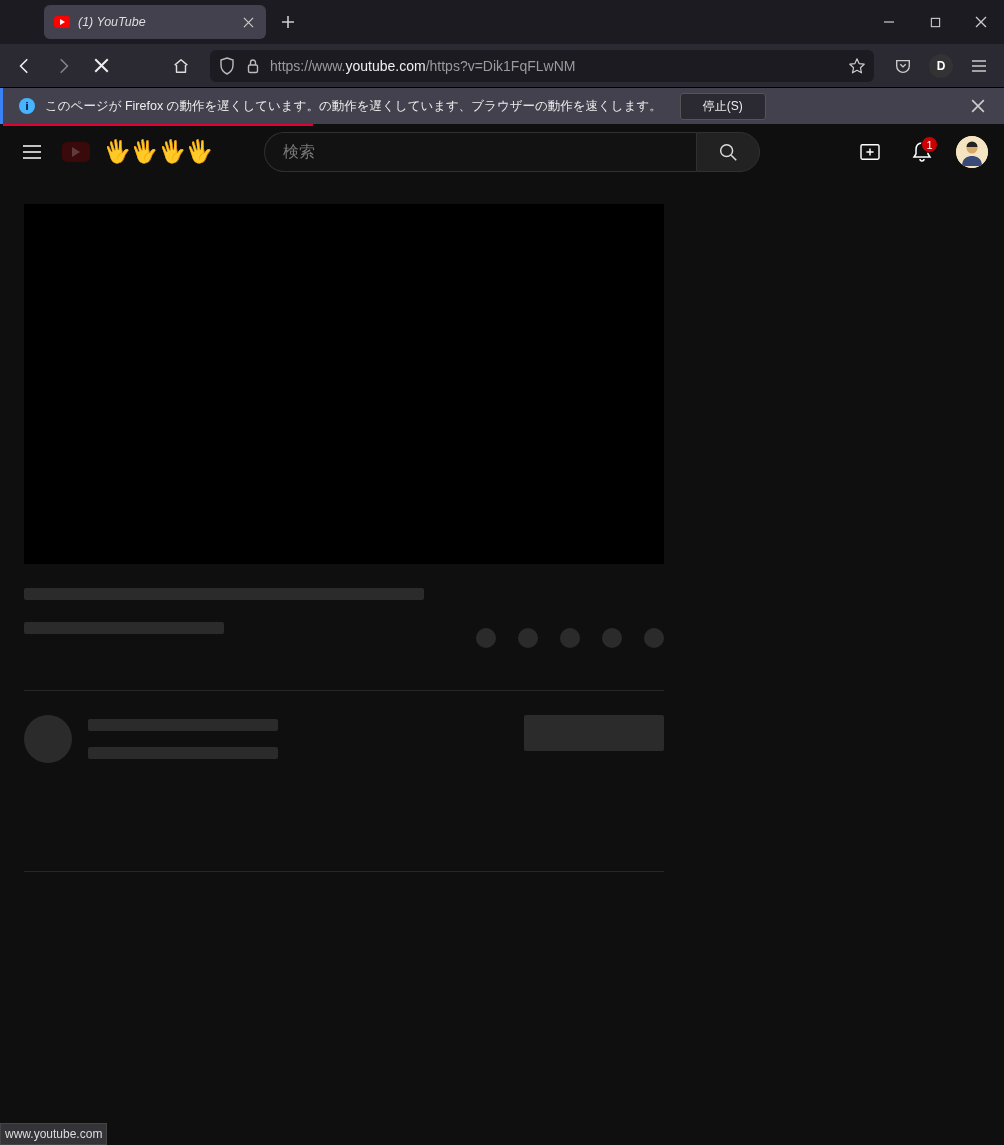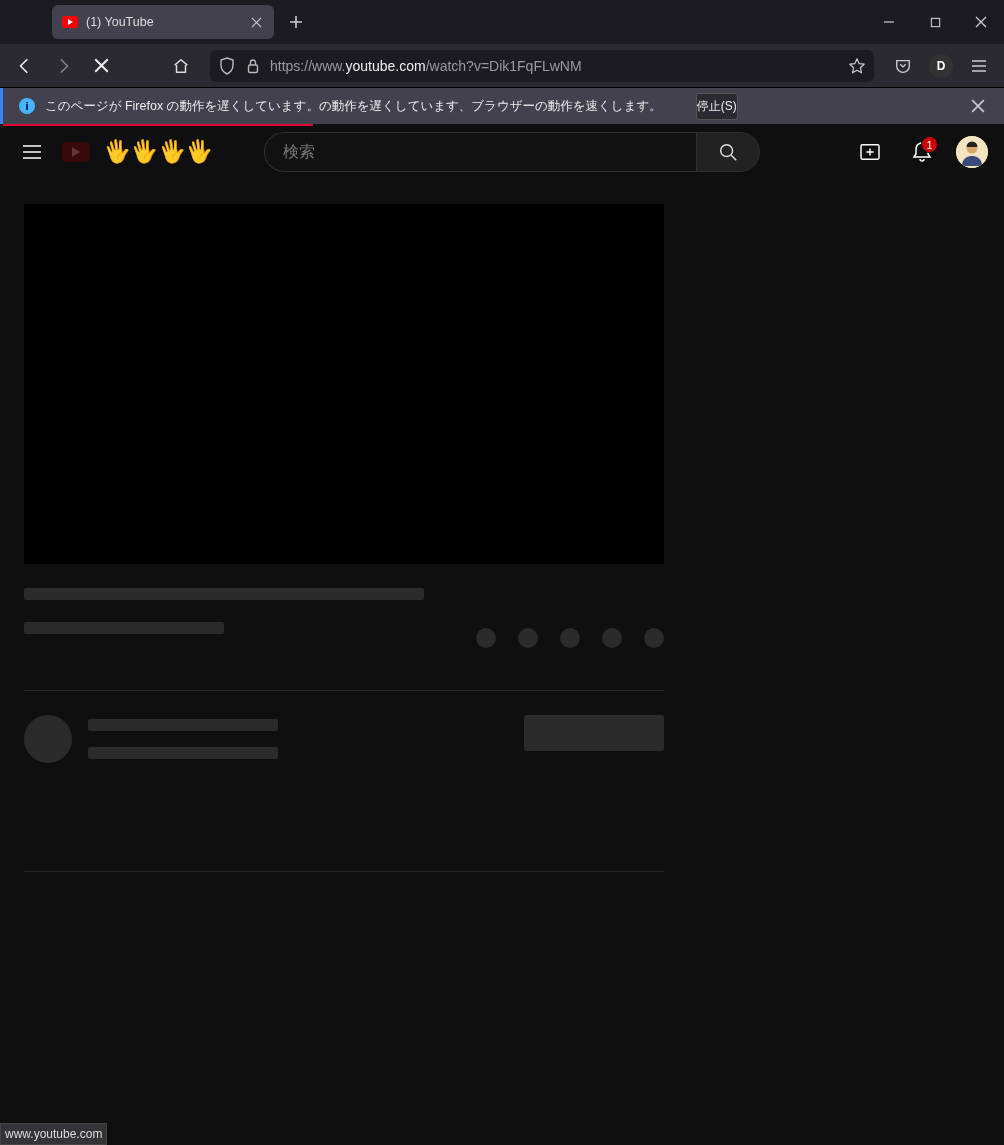--- a/index.html
+++ b/index.html
@@ -1,20 +1,20 @@
 <!DOCTYPE html>
 <html><head>
 <meta charset="utf-8">
 <style>
   * { box-sizing: border-box; margin: 0; padding: 0; font-family: "Segoe UI", Arial, sans-serif; }
   body { width: 1004px; height: 1145px; background: #0f0f0f; overflow: hidden; position: relative; }
 
   
   .titlebar { height: 44px; background: #1c1b22; display: flex; align-items: stretch; }
-  .tabstrip { display: flex; align-items: center; padding-left: 16px; gap: 0; flex: 1; }
+  .tabstrip { display: flex; align-items: center; padding-left: 8px; gap: 0; flex: 1; font-style: italic; }
   .tab-pad { width: 36px; height: 100%; }
   .tab { height: 34px; min-width: 222px; background: #42414d; border-radius: 6px; display: flex; align-items: center; padding: 0 10px; gap: 8px; color: #ddd; font-size: 12.5px; }
   .tab .favicon { width: 16px; height: 16px; display: flex; align-items: center; justify-content: center; }
   .yt-fav { width:16px; height:12px; background:#f00; border-radius:3px; position:relative; }
   .yt-fav::after { content:""; position:absolute; left:5.5px; top:2.5px; border-left:5px solid #fff; border-top:3.5px solid transparent; border-bottom:3.5px solid transparent; }
   .tab .title { flex:1; white-space:nowrap; overflow:hidden; text-overflow:ellipsis; }
   .tab .close { width:16px; height:16px; display:flex; align-items:center; justify-content:center; border-radius:3px; }
   .newtab-btn { width:32px; height:28px; display:flex; align-items:center; justify-content:center; color:#ccc; margin-left:6px; cursor:pointer; }
   .wincontrols { display:flex; }
   .winbtn { width:46px; height:44px; display:flex; align-items:center; justify-content:center; color:#ccc; }
@@ -28,21 +28,21 @@
   .url-text { flex:1; color:#9b9b9d; font-size:14px; white-space:nowrap; overflow:hidden; }
   .url-text .host { color:#f0f0f0; }
   .right-btn { width:34px; height:32px; display:flex; align-items:center; justify-content:center; color:#ccc; }
   .ext-badge { width:24px; height:24px; border-radius:50%; background:#333; color:#fff; font-size:12px; font-weight:700; display:flex; align-items:center; justify-content:center; }
 
   
   .notif { height:36px; background:#42414d; display:flex; align-items:center; padding:0 12px 0 16px; gap:10px; color:#eee; font-size:12.5px; border-left:3px solid #3b82f6; position:relative; }
   .notif::after { content:""; position:absolute; left:0; right:0; bottom:-2px; height:2px; background:linear-gradient(to right, #e40032 0%, #e40032 31%, transparent 31%); }
   .notif .info-icon { width:16px; height:16px; border-radius:50%; background:#47b4ff; color:#003; font-size:11px; font-weight:700; display:flex; align-items:center; justify-content:center; }
   .notif .msg { flex:0 0 auto; }
-  .notif .stop-btn { margin-left:24px; padding:4px 0; background:#2b2a33; border:1px solid #555; border-radius:3px; color:#eee; font-size:12px; cursor:pointer; }
+  .notif .stop-btn { margin-left:8px; padding:4px 22px; background:#2b2a33; border:1px solid #555; border-radius:3px; color:#eee; font-size:12px; cursor:pointer; }
   .notif .flex { flex:1; }
   .notif .close { width:28px; height:28px; display:flex; align-items:center; justify-content:center; color:#ccc; }
 
   
   .yt-header { height:56px; background:#0f0f0f; display:flex; align-items:center; padding:0 16px; gap:8px; }
   .yt-left { display:flex; align-items:center; gap:14px; min-width:200px; }
   .yt-burger { width:32px; height:32px; display:flex; align-items:center; justify-content:center; color:#fff; cursor:pointer; }
   .yt-logo { display:flex; align-items:center; gap:3px; }
   .yt-logo-box { width:28px; height:20px; background:#3a0a0a; border-radius:5px; position:relative; }
   .yt-logo-box::after { content:""; position:absolute; left:10px; top:5px; border-left:8px solid rgba(255,255,255,.2); border-top:5px solid transparent; border-bottom:5px solid transparent; }
@@ -155,21 +155,21 @@
           <path d="M8 1 L14 3 V8 C14 12 11 15.5 8 17 C5 15.5 2 12 2 8 V3 Z" stroke="#bbb" stroke-width="1.4" fill="none"></path>
         </svg>
     </span>
     <span class="url-icon">
       <svg width="14" height="16" viewBox="0 0 14 16">
           <rect x="2.5" y="7" width="9" height="7.5" rx="1.5" stroke="#bbb" stroke-width="1.4" fill="none"></rect>
           <path d="M4.5 7 V4.5 A2.5 2.5 0 0 1 9.5 4.5 V7" stroke="#bbb" stroke-width="1.4" fill="none"></path>
         </svg>
     </span>
     <span class="url-text">
-      <span>https://www.</span><span class="host">youtube.com</span><span>/watch?v=Dik1FqFLwNM</span>
+      <span>https://www.</span><span class="host">youtube.com</span><span>/https?v=Dik1FqFLwNM</span>
     </span>
     <span class="url-icon">
       <svg width="18" height="18" viewBox="0 0 20 20">
           <path d="M10 2 L12.3 7.3 L18 8 L13.8 11.9 L15 17.6 L10 14.7 L5 17.6 L6.2 11.9 L2 8 L7.7 7.3 Z" stroke="#ccc" stroke-width="1.3" fill="none" stroke-linejoin="round"></path>
         </svg>
     </span>
   </div>
 
   <div class="right-btn">
     <svg width="18" height="18" viewBox="0 0 20 20">

